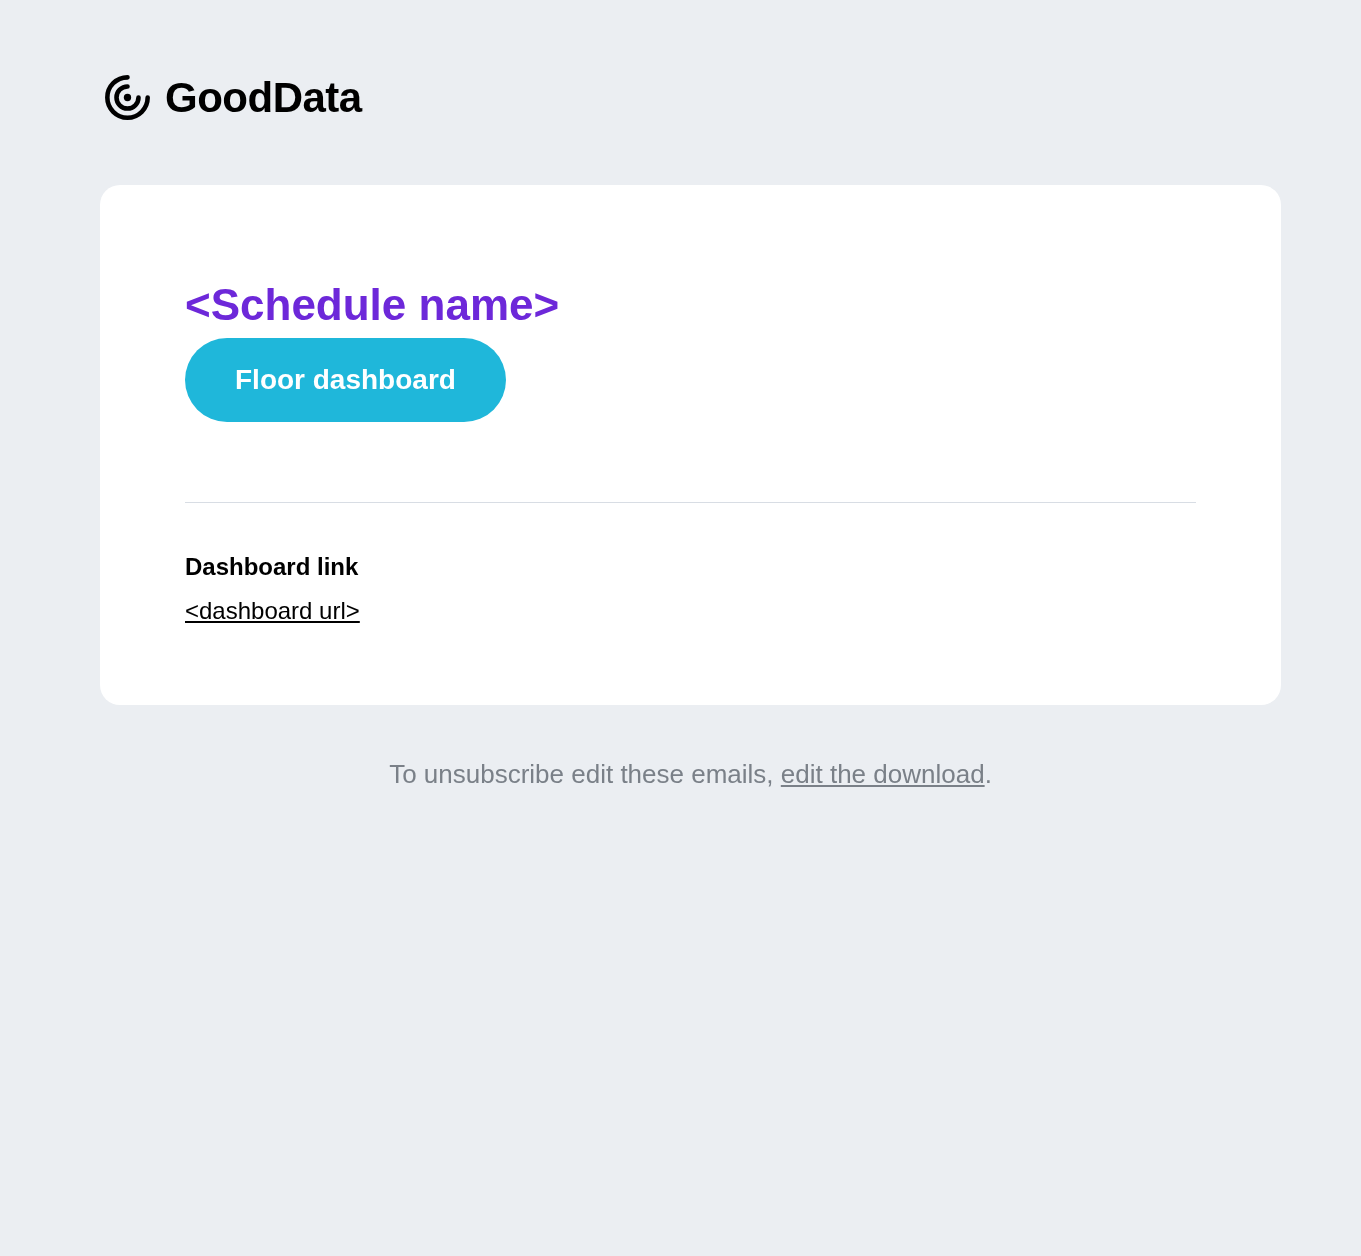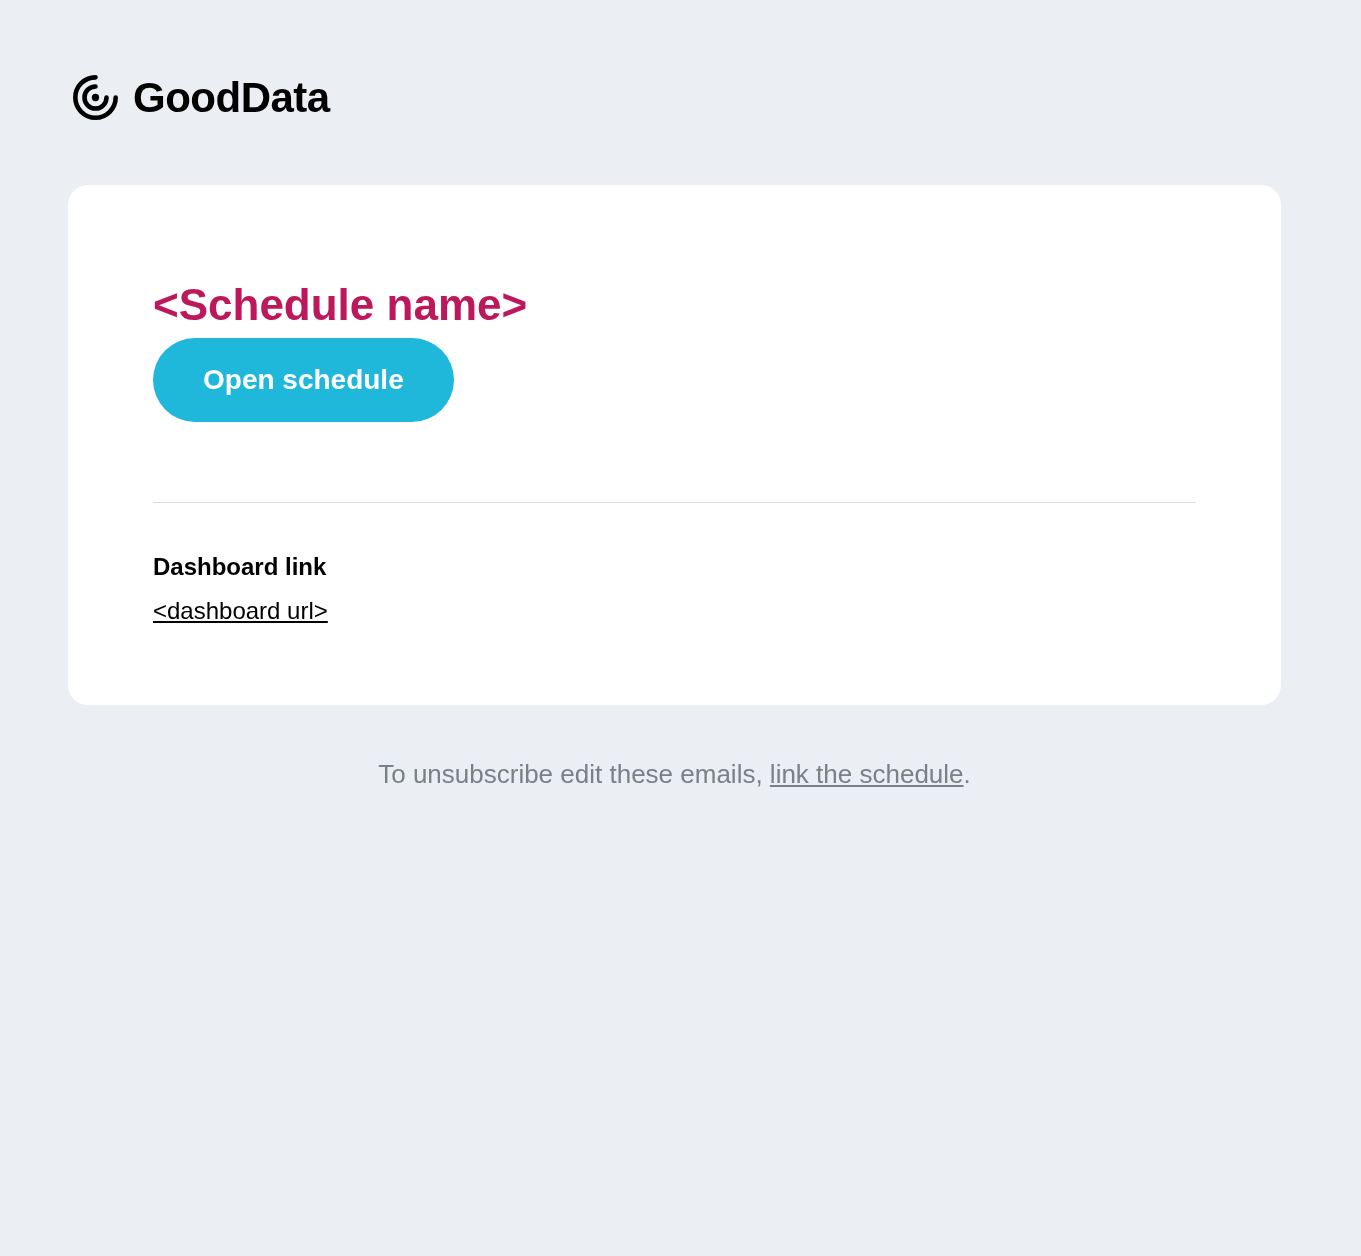--- a/index.html
+++ b/index.html
@@ -8,21 +8,21 @@
       box-sizing: border-box;
     }
     body {
       font-family: -apple-system, BlinkMacSystemFont, "Segoe UI", Helvetica, Arial, sans-serif;
       background-color: #ebeef2;
       width: 1361px;
       height: 1256px;
       padding: 0;
     }
     .container {
-      padding: 70px 80px 60px 68px;
+      padding: 70px 80px 60px 100px;
     }
     .logo {
       display: flex;
       align-items: center;
       margin-bottom: 60px;
       margin-left: 0;
     }
     .logo-icon {
       width: 55px;
       height: 55px;
@@ -36,21 +36,21 @@
     }
     .card {
       background-color: #ffffff;
       border-radius: 20px;
       padding: 95px 85px 80px 85px;
       margin-bottom: 50px;
     }
     .schedule-name {
       font-size: 44px;
       font-weight: 700;
-      color: #be185d;
+      color: #6d28d9;
       margin-bottom: 8px;
     }
     .ready-text {
       font-size: 44px;
       font-weight: 400;
       color: #000;
       margin-bottom: 75px;
     }
     .message {
       font-size: 27px;
@@ -113,24 +113,24 @@
         <path d="M 30 8 A 22 22 0 1 0 52 30" fill="none" stroke="#000" stroke-width="5" stroke-linecap="round"></path>
         <path d="M 30 18 A 12 12 0 1 0 42 30" fill="none" stroke="#000" stroke-width="5" stroke-linecap="round"></path>
         <circle cx="30" cy="30" r="4" fill="#000"></circle>
       </svg>
     </span>
     <span class="logo-text">GoodData</span>
   </div>
 
   <div class="card">
     <div class="schedule-name">&lt;Schedule name&gt;</div>
-    <button class="open-button">Open schedule</button>
+    <button class="open-button">Floor dashboard</button>
     <hr class="divider">
     <div class="dashboard-link-label">Dashboard link</div>
     <a class="dashboard-url">&lt;dashboard url&gt;</a>
   </div>
 
   <div class="footer">
     <div class="footer-line">
-      <span>To unsubscribe edit these emails, </span><a class="footer-link">link the schedule</a><span>.</span>
+      <span>To unsubscribe edit these emails, </span><a class="footer-link">edit the download</a><span>.</span>
     </div>
   </div>
 </div>
 
 </body></html>

